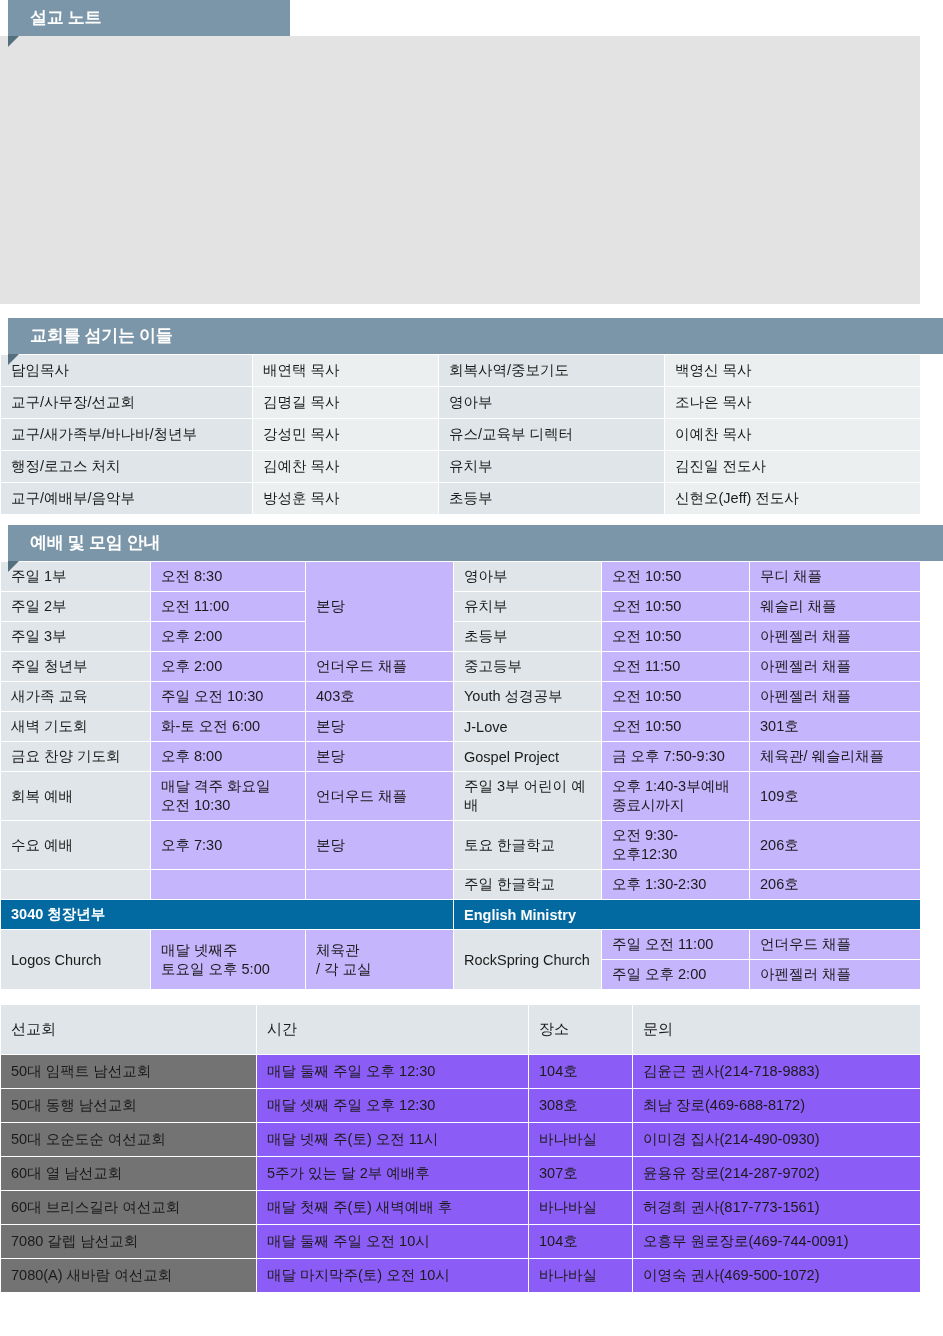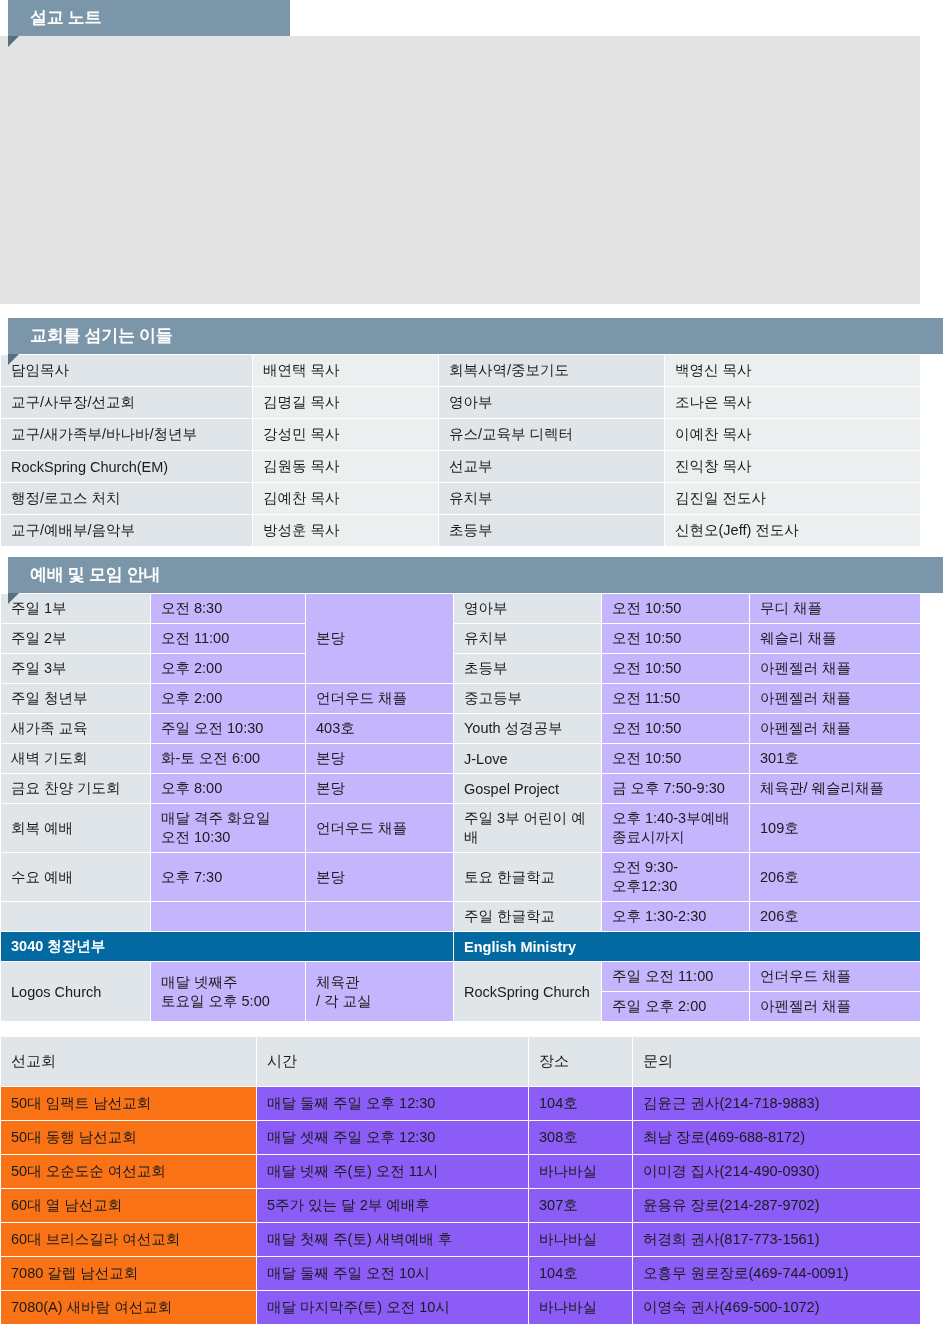--- a/index.html
+++ b/index.html
@@ -61,21 +61,21 @@
   #worship-table td{padding:5px 10px;}
   #worship-table td.k{background:#dfe5e8;}
   #worship-table td.v{background:#c4b5fd;}
   #worship-table td.hd{background:#0369a1;color:#fff;font-weight:bold;}
 
   
   #mission-table th{
     background:#dfe5e8;font-weight:normal;font-size:15px;padding:15px 10px;
   }
   #mission-table td{padding:7px 10px;}
-  #mission-table td.name{background:#f97316;}
+  #mission-table td.name{background:#737373;}
   #mission-table td.cell{background:#8b5cf6;}
   .gap10{height:10px;}
   .gap14{height:14px;}
 </style>
 </head>
 <body>
 
 <div class="page">
 
   <div class="bar short">
@@ -108,26 +108,20 @@
         <td class="k">교구/사무장/선교회</td>
         <td class="v">김명길 목사</td>
         <td class="k">영아부</td>
         <td class="v">조나은 목사</td>
       </tr>
       <tr>
         <td class="k">교구/새가족부/바나바/청년부</td>
         <td class="v">강성민 목사</td>
         <td class="k">유스/교육부 디렉터</td>
         <td class="v">이예찬 목사</td>
-      </tr>
-      <tr>
-        <td class="k">RockSpring Church(EM)</td>
-        <td class="v">김원동 목사</td>
-        <td class="k">선교부</td>
-        <td class="v">진익창 목사</td>
       </tr>
       <tr>
         <td class="k">행정/로고스 처치</td>
         <td class="v">김예찬 목사</td>
         <td class="k">유치부</td>
         <td class="v">김진일 전도사</td>
       </tr>
       <tr>
         <td class="k">교구/예배부/음악부</td>
         <td class="v">방성훈 목사</td>

